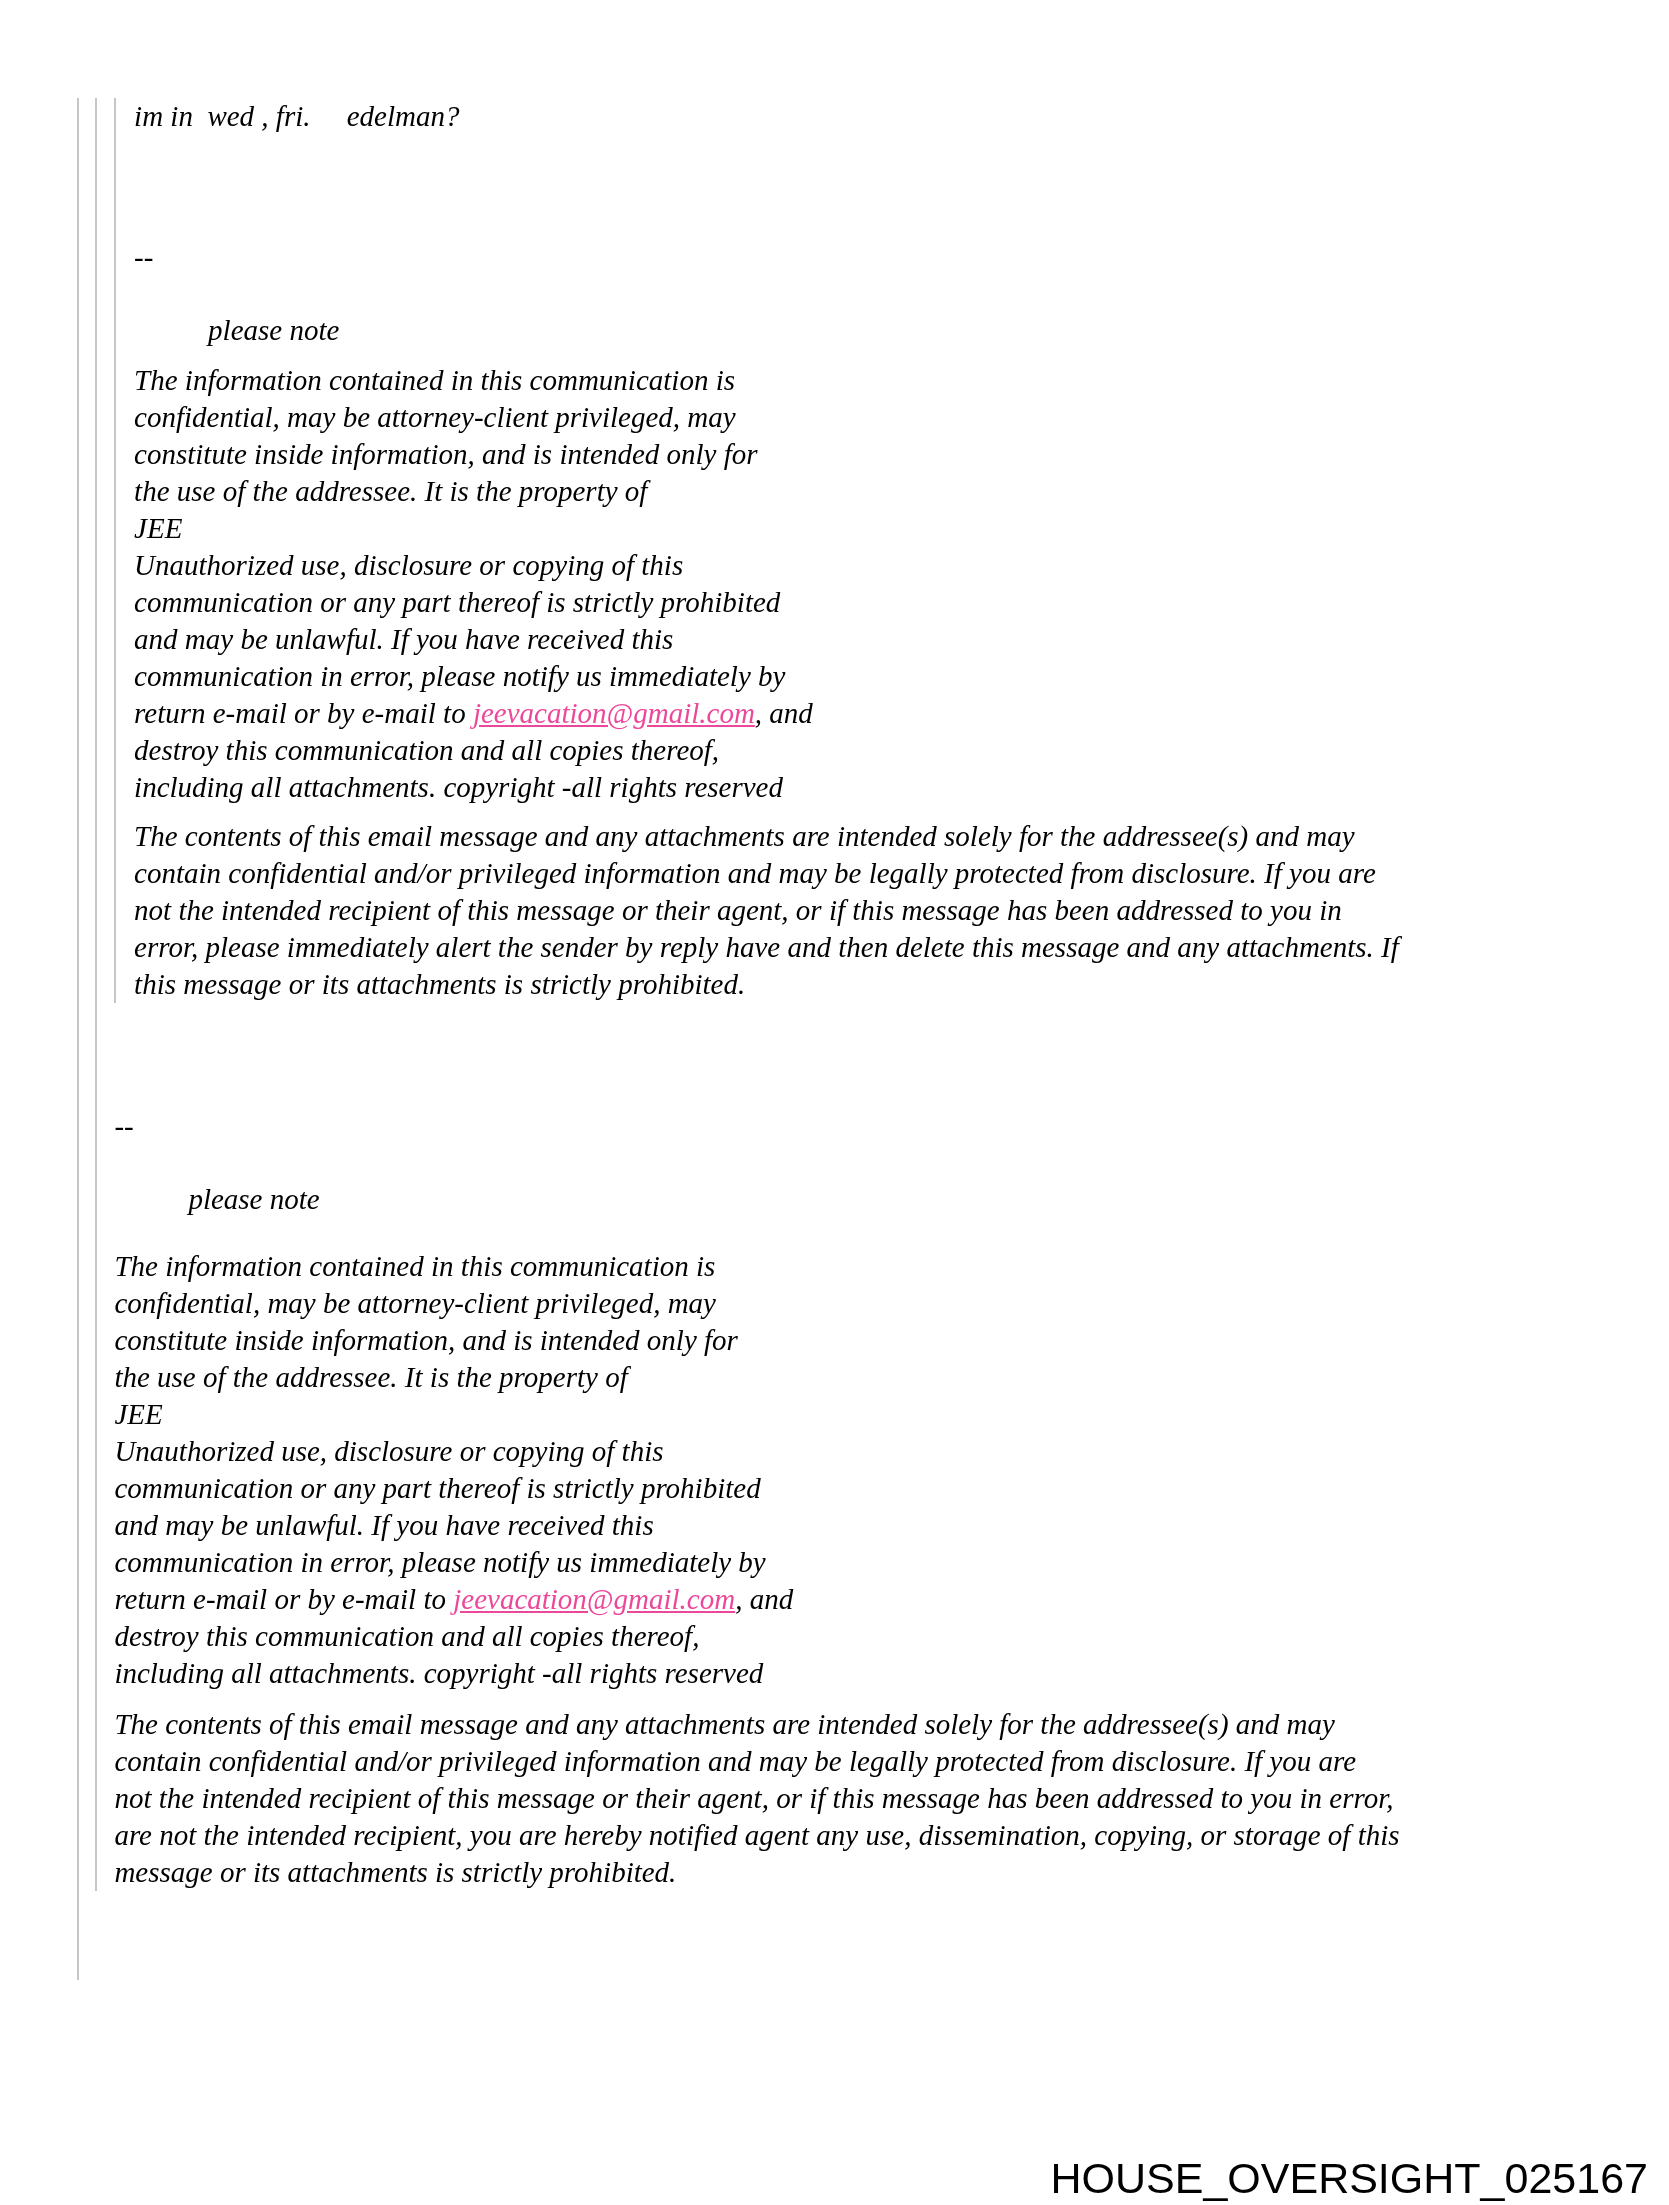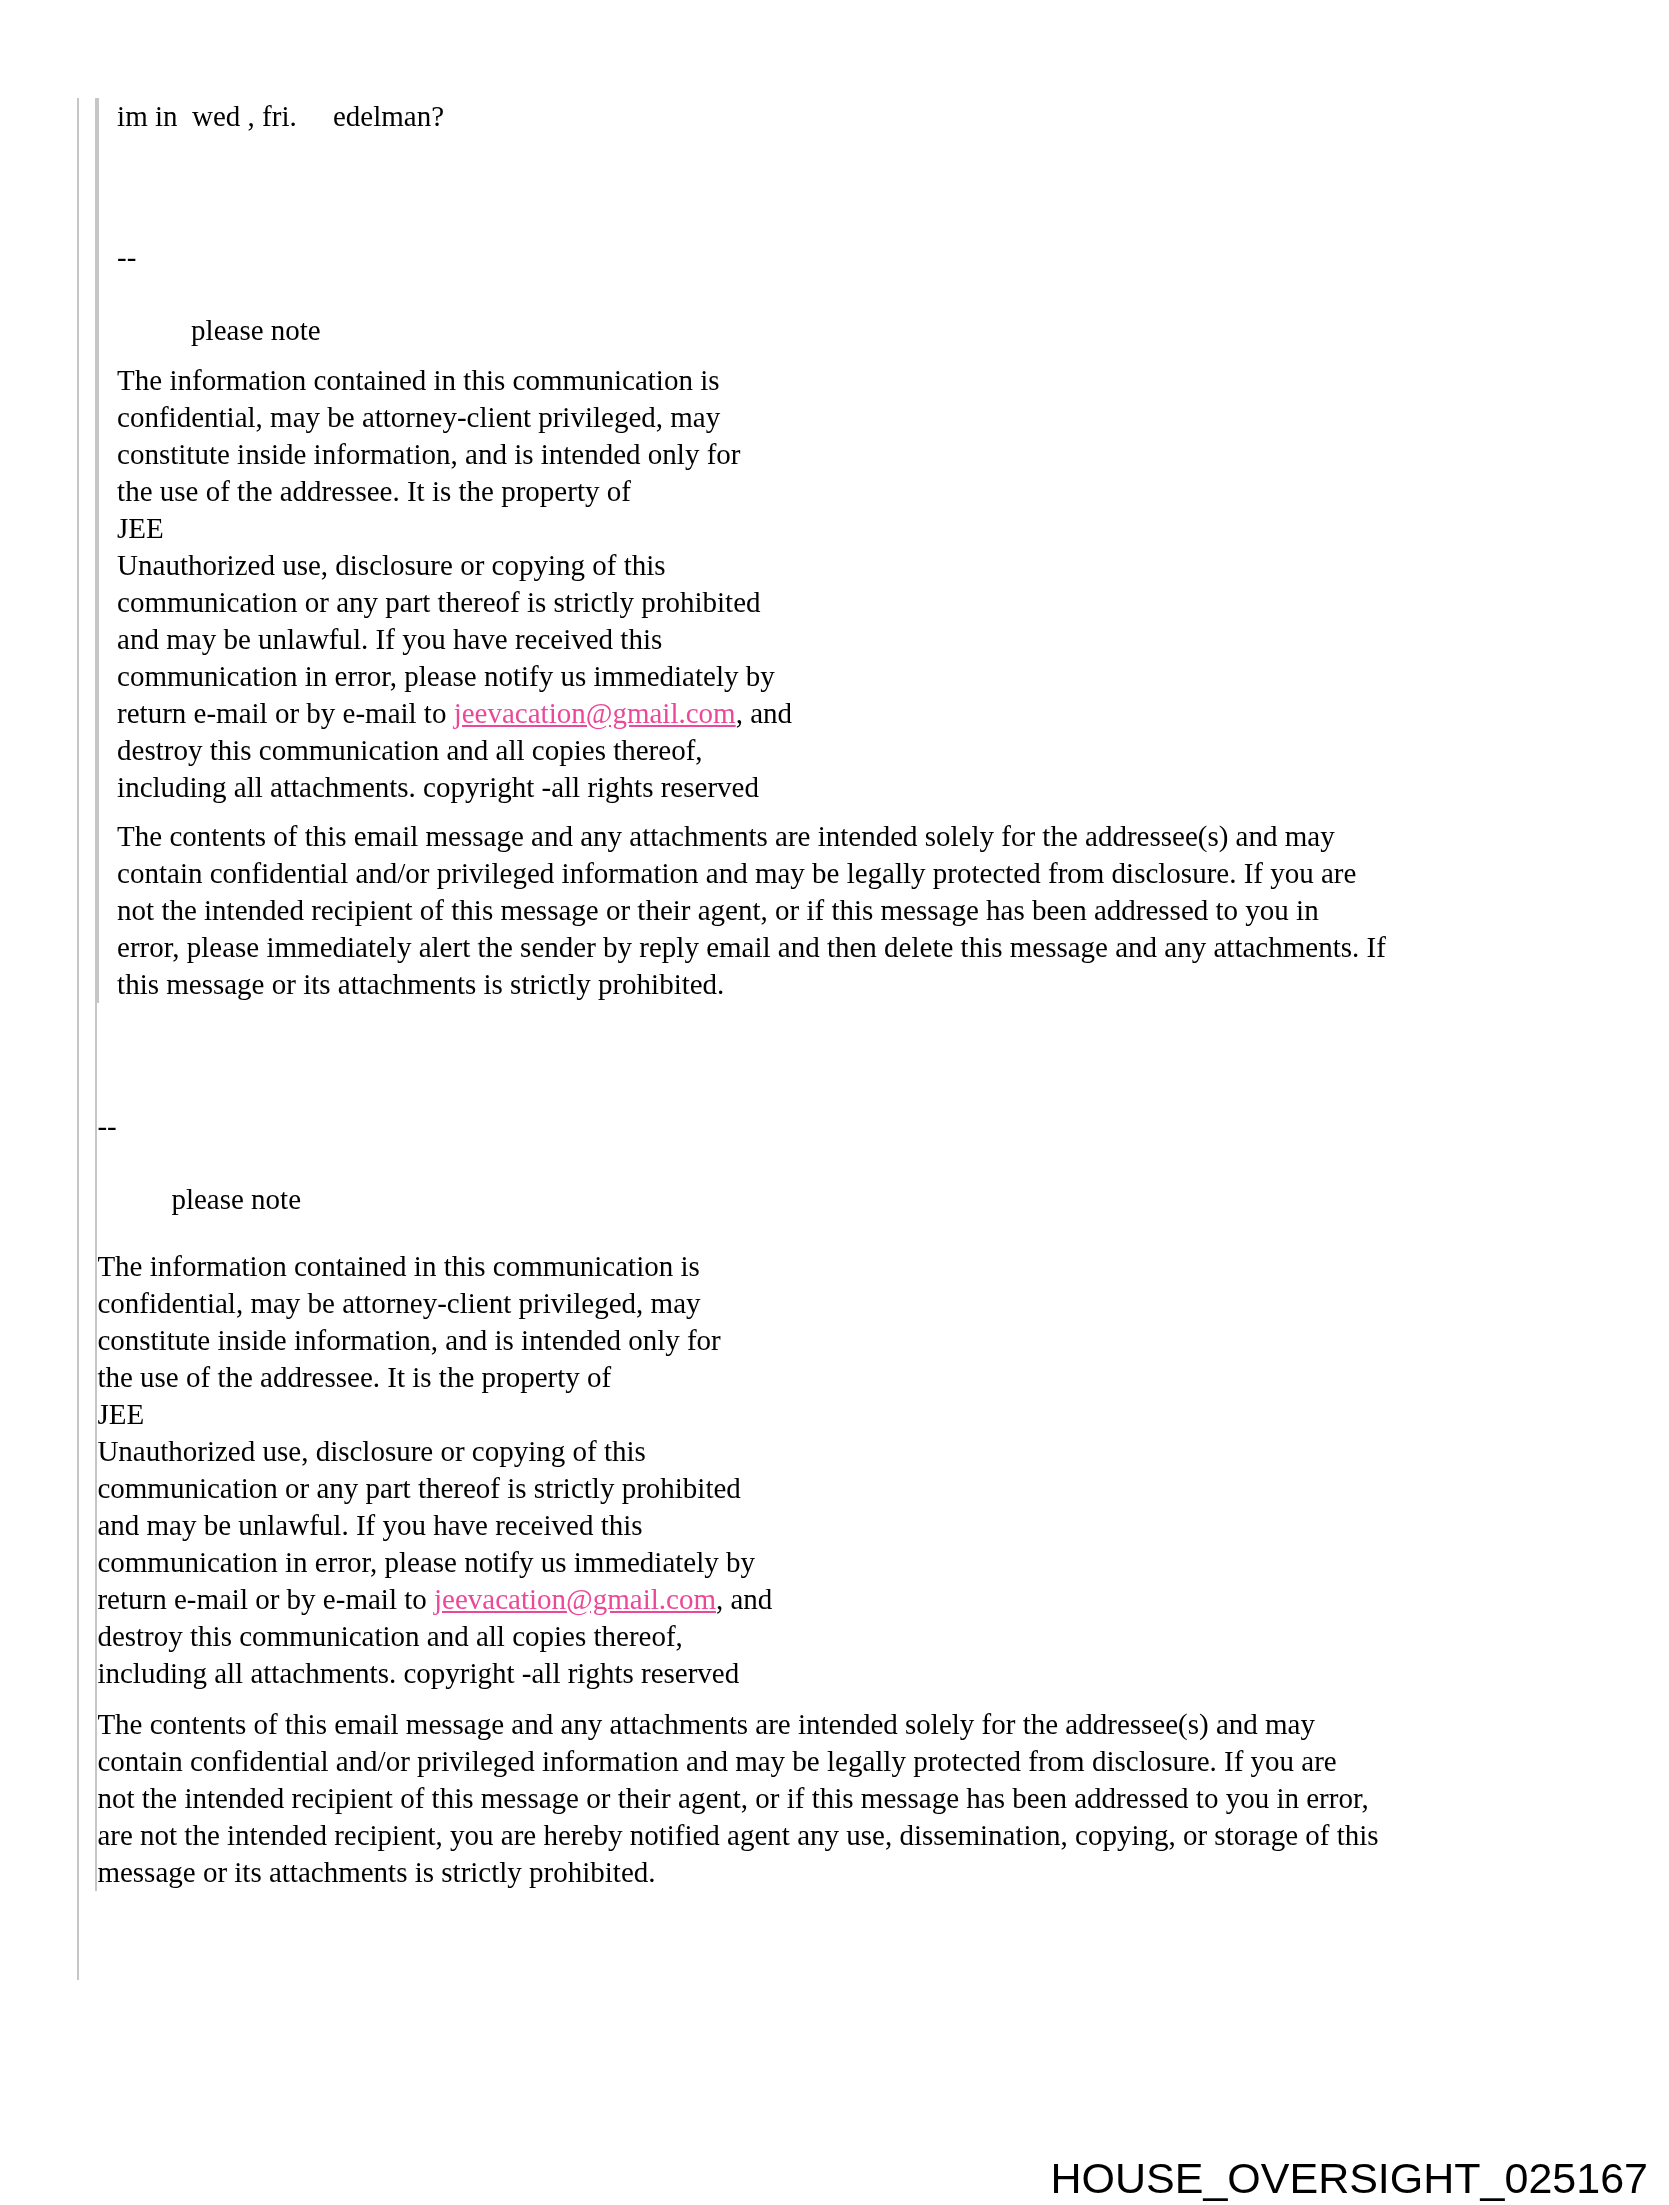--- a/index.html
+++ b/index.html
@@ -14,21 +14,21 @@
     color:#000000;
   }
   .quotes{
     position:absolute;
     top:98px;
     left:77px;
     right:0;
   }
   .q{border-left:2.6px solid #c6c6c6;}
   .q.l1{padding-left:16.4px;padding-bottom:89px;}
-  .q.l2{}
+  .q.l2{padding-left:17px;font-style:italic;}
   .q.l3{padding-left:17.7px;}
   .line{
     height:37px;
     line-height:37px;
     white-space:pre-wrap;
   }
   .note{text-indent:74px;margin-top:20px;}
   .para .line{white-space:pre-wrap;}
   .spacer{width:100%;}
   a.maillink{color:#ec4899;text-decoration:underline;}
@@ -74,21 +74,21 @@
             <div class="line">destroy this communication and all copies thereof,</div>
             <div class="line">including all attachments. copyright -all rights reserved</div>
           </div>
 
           <div class="spacer" style="height:12.4px"></div>
 
           <div class="para">
             <div class="line">The contents of this email message and any attachments are intended solely for the addressee(s) and may</div>
             <div class="line">contain confidential and/or privileged information and may be legally protected from disclosure. If you are</div>
             <div class="line">not the intended recipient of this message or their agent, or if this message has been addressed to you in</div>
-            <div class="line">error, please immediately alert the sender by reply email and then delete this message and any attachments. If</div>
+            <div class="line">error, please immediately alert the sender by reply have and then delete this message and any attachments. If</div>
             <div class="line">this message or its attachments is strictly prohibited.</div>
           </div>
         </div>
 
         <div class="spacer" style="height:105px"></div>
         <div class="line">--</div>
         <div class="spacer" style="height:16.4px"></div>
         <div class="line note">please note</div>
         <div class="spacer" style="height:29.5px"></div>
 

